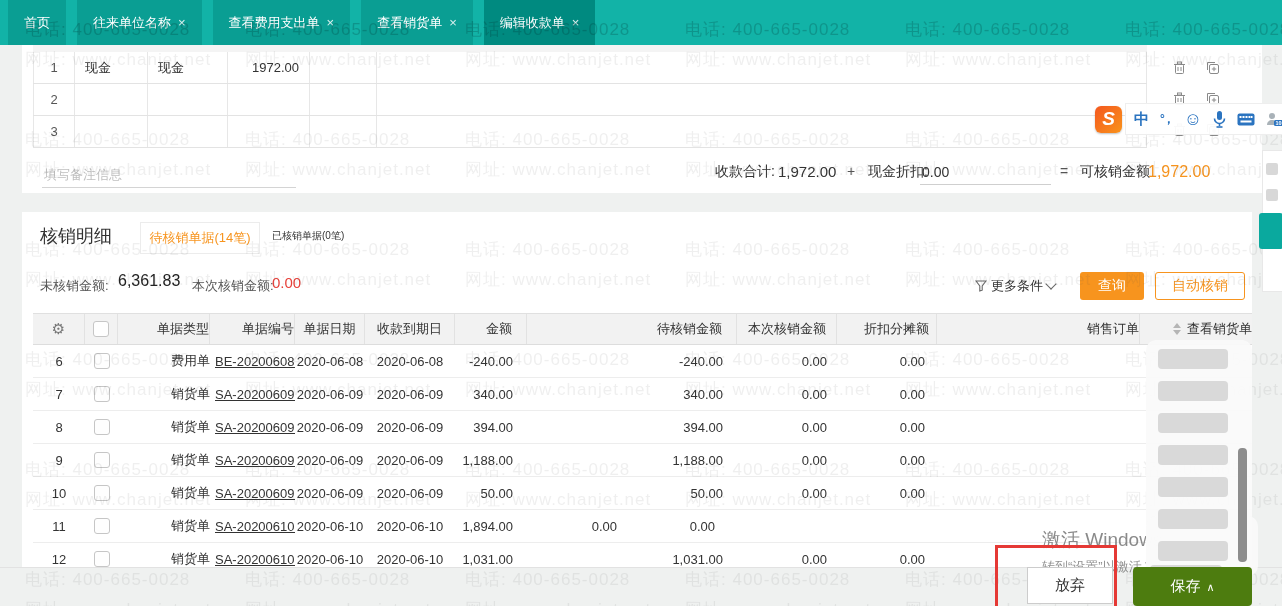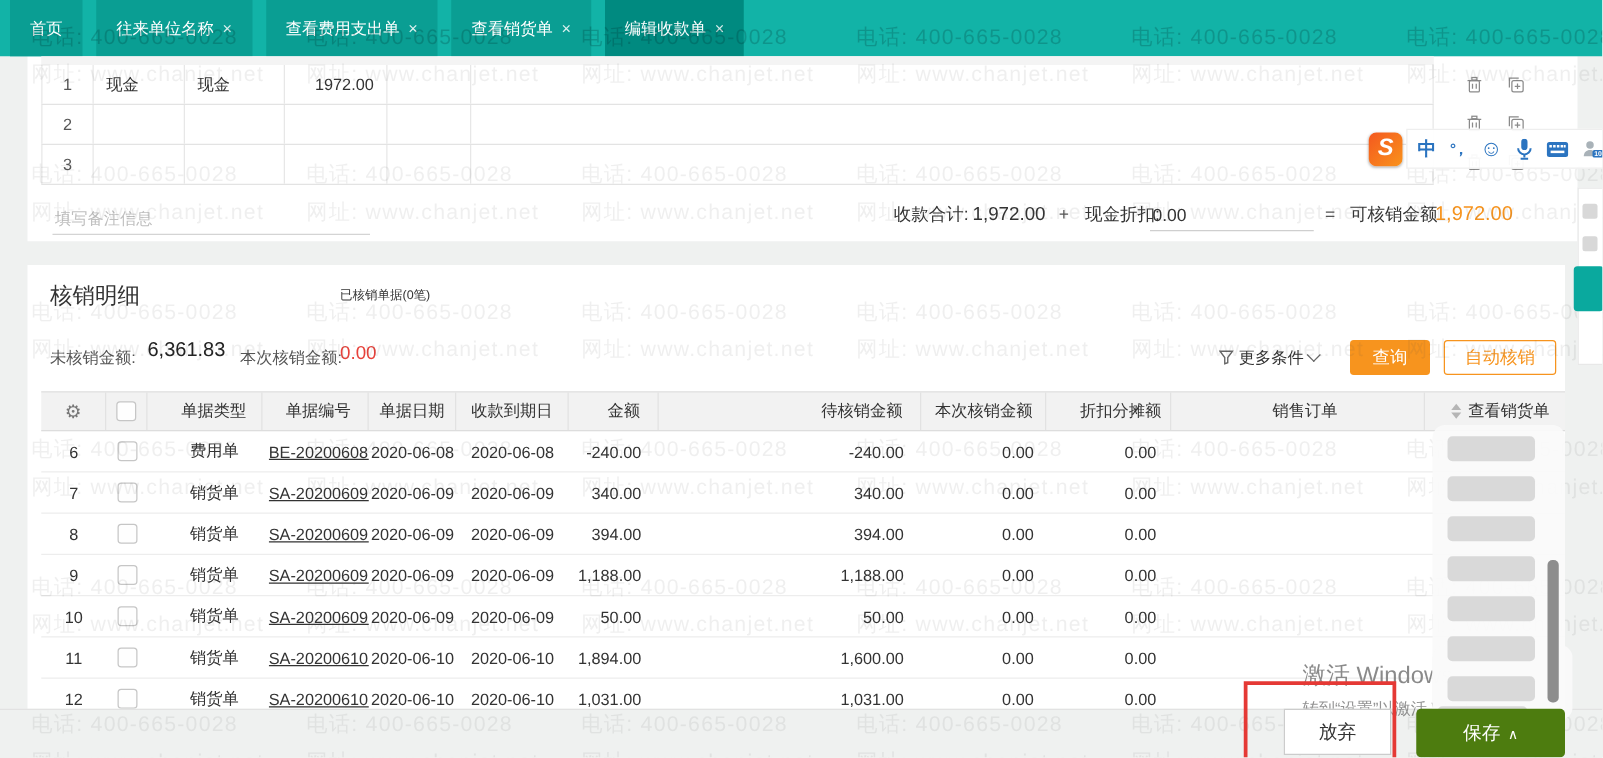--- a/index.html
+++ b/index.html
@@ -55,21 +55,21 @@
   #btn-query{position:absolute;left:1080px;top:272px;width:64px;height:28px;background:#f7941e;color:#fff;font-size:14px;border:none;border-radius:3px;z-index:2;cursor:pointer;font-family:inherit;}
   #btn-auto{position:absolute;left:1155px;top:272px;width:90px;height:28px;background:#fff;color:#f7941e;font-size:14px;border:1px solid #f7941e;border-radius:3px;z-index:2;cursor:pointer;font-family:inherit;}
 
   
   #grid{position:absolute;left:33px;top:313px;z-index:2;}
   #grid-head{display:flex;height:30px;background:#f2f2f2;border-top:1px solid #e0e0e0;border-bottom:1px solid #ddd;}
   .hcell{box-sizing:border-box;font-size:13px;color:#333;display:flex;align-items:center;overflow:hidden;white-space:nowrap;border-right:1px solid #e2e2e2;}
   .hcell:last-child{border-right:none;}
   .grow{display:flex;height:32px;border-bottom:1px solid #ededed;background:transparent;}
   .gcell{box-sizing:border-box;font-size:13px;color:#333;display:flex;align-items:center;overflow:hidden;white-space:nowrap;position:relative;}
-  .al{justify-content:center;} .ac{justify-content:center;} .ar{justify-content:flex-end;}
+  .al{justify-content:flex-end;} .ac{justify-content:center;} .ar{justify-content:flex-end;}
   .doclink{text-decoration:underline;color:#333;cursor:pointer;overflow:hidden;white-space:nowrap;}
   .cbx{width:14px;height:14px;border:1px solid #c6c6c6;border-radius:3px;background:#fefefe;cursor:pointer;}
   .gear{font-size:15px;color:#777;cursor:pointer;}
   .sorter{display:flex;flex-direction:column;gap:2px;margin:0 6px 0 8px;cursor:pointer;}
   .sorter i{width:0;height:0;border-left:4px solid transparent;border-right:4px solid transparent;display:block;}
   .sorter .up{border-bottom:5px solid #b5b5b5;}
   .sorter .dn{border-top:5px solid #b5b5b5;}
 
   
   #wm{position:absolute;inset:0;z-index:4;pointer-events:none;}
@@ -213,20 +213,21 @@
     <span class="abs" id="sum-total-value">1,972.00</span>
     <span class="abs" id="sum-plus">+</span>
     <span class="abs" id="sum-disc-label">现金折扣:</span>
     <input id="disc-input" value="0.00" style="">
     <span class="abs" id="sum-eq">=</span>
     <span class="abs" id="sum-av-label">可核销金额</span>
     <span class="abs" id="sum-av-value">1,972.00</span>
   </div>
 
   <div id="verify-title">核销明细</div>
+  <div id="tab-pending">待核销单据(14笔)</div>
   <div id="tab-done">已核销单据(0笔)</div>
   <span id="unv-label">未核销金额:</span>
   <span id="unv-value">6,361.83</span>
   <span id="cur-label">本次核销金额:</span>
   <span id="cur-value">0.00</span>
 
   <div id="more-filter">
     <svg width="12" height="12" viewBox="0 0 12 12">
         <path d="M1 1h10L7.2 6v4.2L4.8 11V6L1 1z" fill="none" stroke="#666" stroke-width="1.1"></path>
       </svg>
@@ -375,21 +376,20 @@
           <div class="gcell ac" style="width: 33px;">
             <span class="cbx"></span>
           </div>
           <div class="gcell al" style="width: 92px; padding-left: 15px;">销货单</div>
           <div class="gcell al" style="width: 85px; padding-left: 5px;">
             <span class="doclink">SA-20200610-0</span>
           </div>
           <div class="gcell ac" style="width: 70px;">2020-06-10</div>
           <div class="gcell ac" style="width: 90px;">2020-06-10</div>
           <div class="gcell ar" style="width: 72px; padding-right: 14px;">1,894.00</div>
-          <div class="gcell ar" style="width: 210px; padding-right: 14px;">1,600.00</div>
           <div class="gcell ar" style="width: 100px; padding-right: 10px;">0.00</div>
           <div class="gcell ar" style="width: 100px; padding-right: 12px;">0.00</div>
           <div class="gcell al" style="width: 203px; padding-left: 12px;"></div>
           <div class="gcell al" style="width: 112px;"></div>
         </div>
         <div class="grow">
           <div class="gcell ac" style="width: 52px;">12</div>
           <div class="gcell ac" style="width: 33px;">
             <span class="cbx"></span>
           </div>

